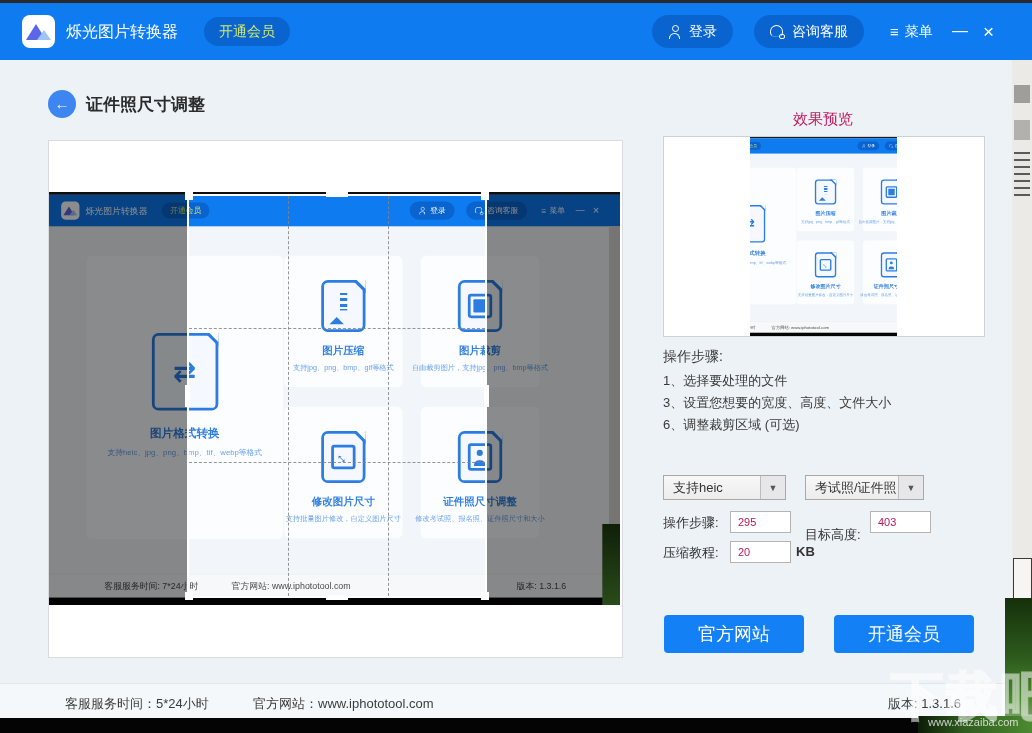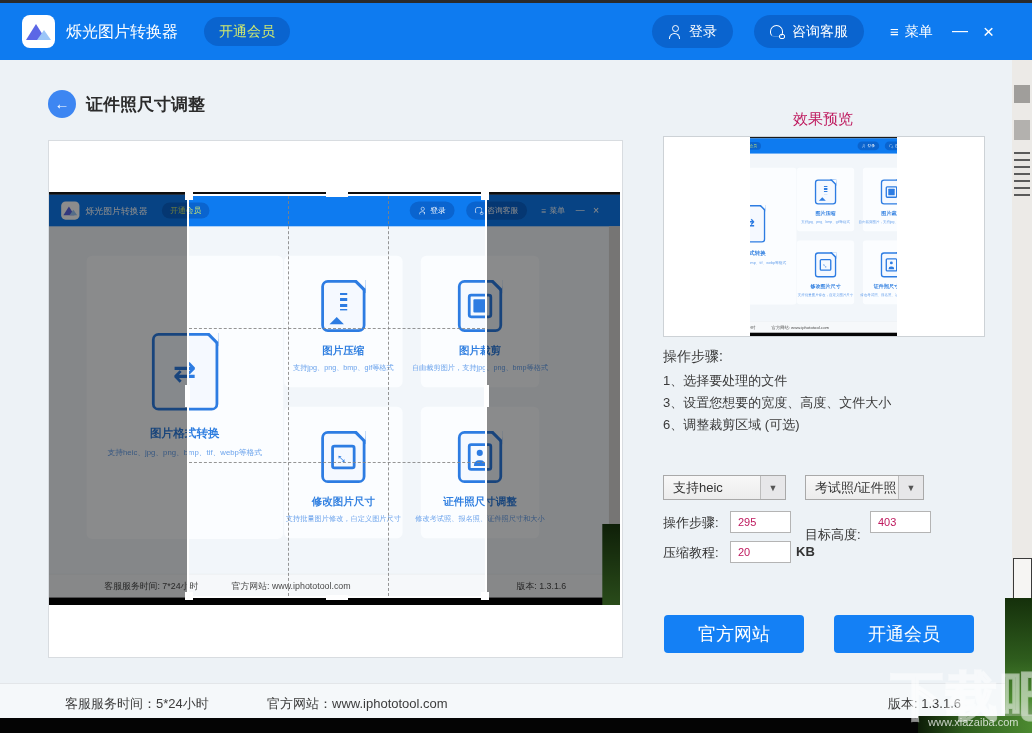--- a/index.html
+++ b/index.html
@@ -52,21 +52,21 @@
   .i-headset::before{content:"";position:absolute;left:0;top:0;width:11px;height:10px;
      border:1.5px solid #fff;border-radius:7px 7px 5px 5px;border-bottom-color:rgba(255,255,255,0.25)}
   .i-headset::after{content:"";position:absolute;right:0;bottom:0;width:4px;height:3px;border:1.5px solid #fff;border-radius:2px}
 
   
   .win-bar{left:0;top:3px;width:1032px;height:57px}
   .content{left:0;top:60px;width:1012px;height:623px;background:#edf2f6}
   .statusbar{left:0;top:683px;width:1012px;height:35px;background:#f5f8fa;border-top:1px solid #e3e6e9;
      font-size:13px;color:#3c3c3c}
   .sb-service{position:absolute;left:65px;top:11px}
-  .sb-website{position:absolute;left:267px;top:11px}
+  .sb-website{position:absolute;left:253px;top:11px}
   .sb-version{position:absolute;left:888px;top:11px}
 
   
   .back-btn{left:48px;top:30px;width:28px;height:28px;border-radius:50%;background:#3d86f2;color:#fff;
      font-size:15px;text-align:center;line-height:27px}
   .page-title{left:86px;top:33px;font-size:17px;font-weight:bold;color:#2b2b2b}
 
   
   .canvas-box{left:48px;top:80px;width:573px;height:516px;background:#fff;border:1px solid #d8dce0}
   .photo{position:absolute;left:0;top:51px;width:571px;height:413px;overflow:hidden;background:#fff}

